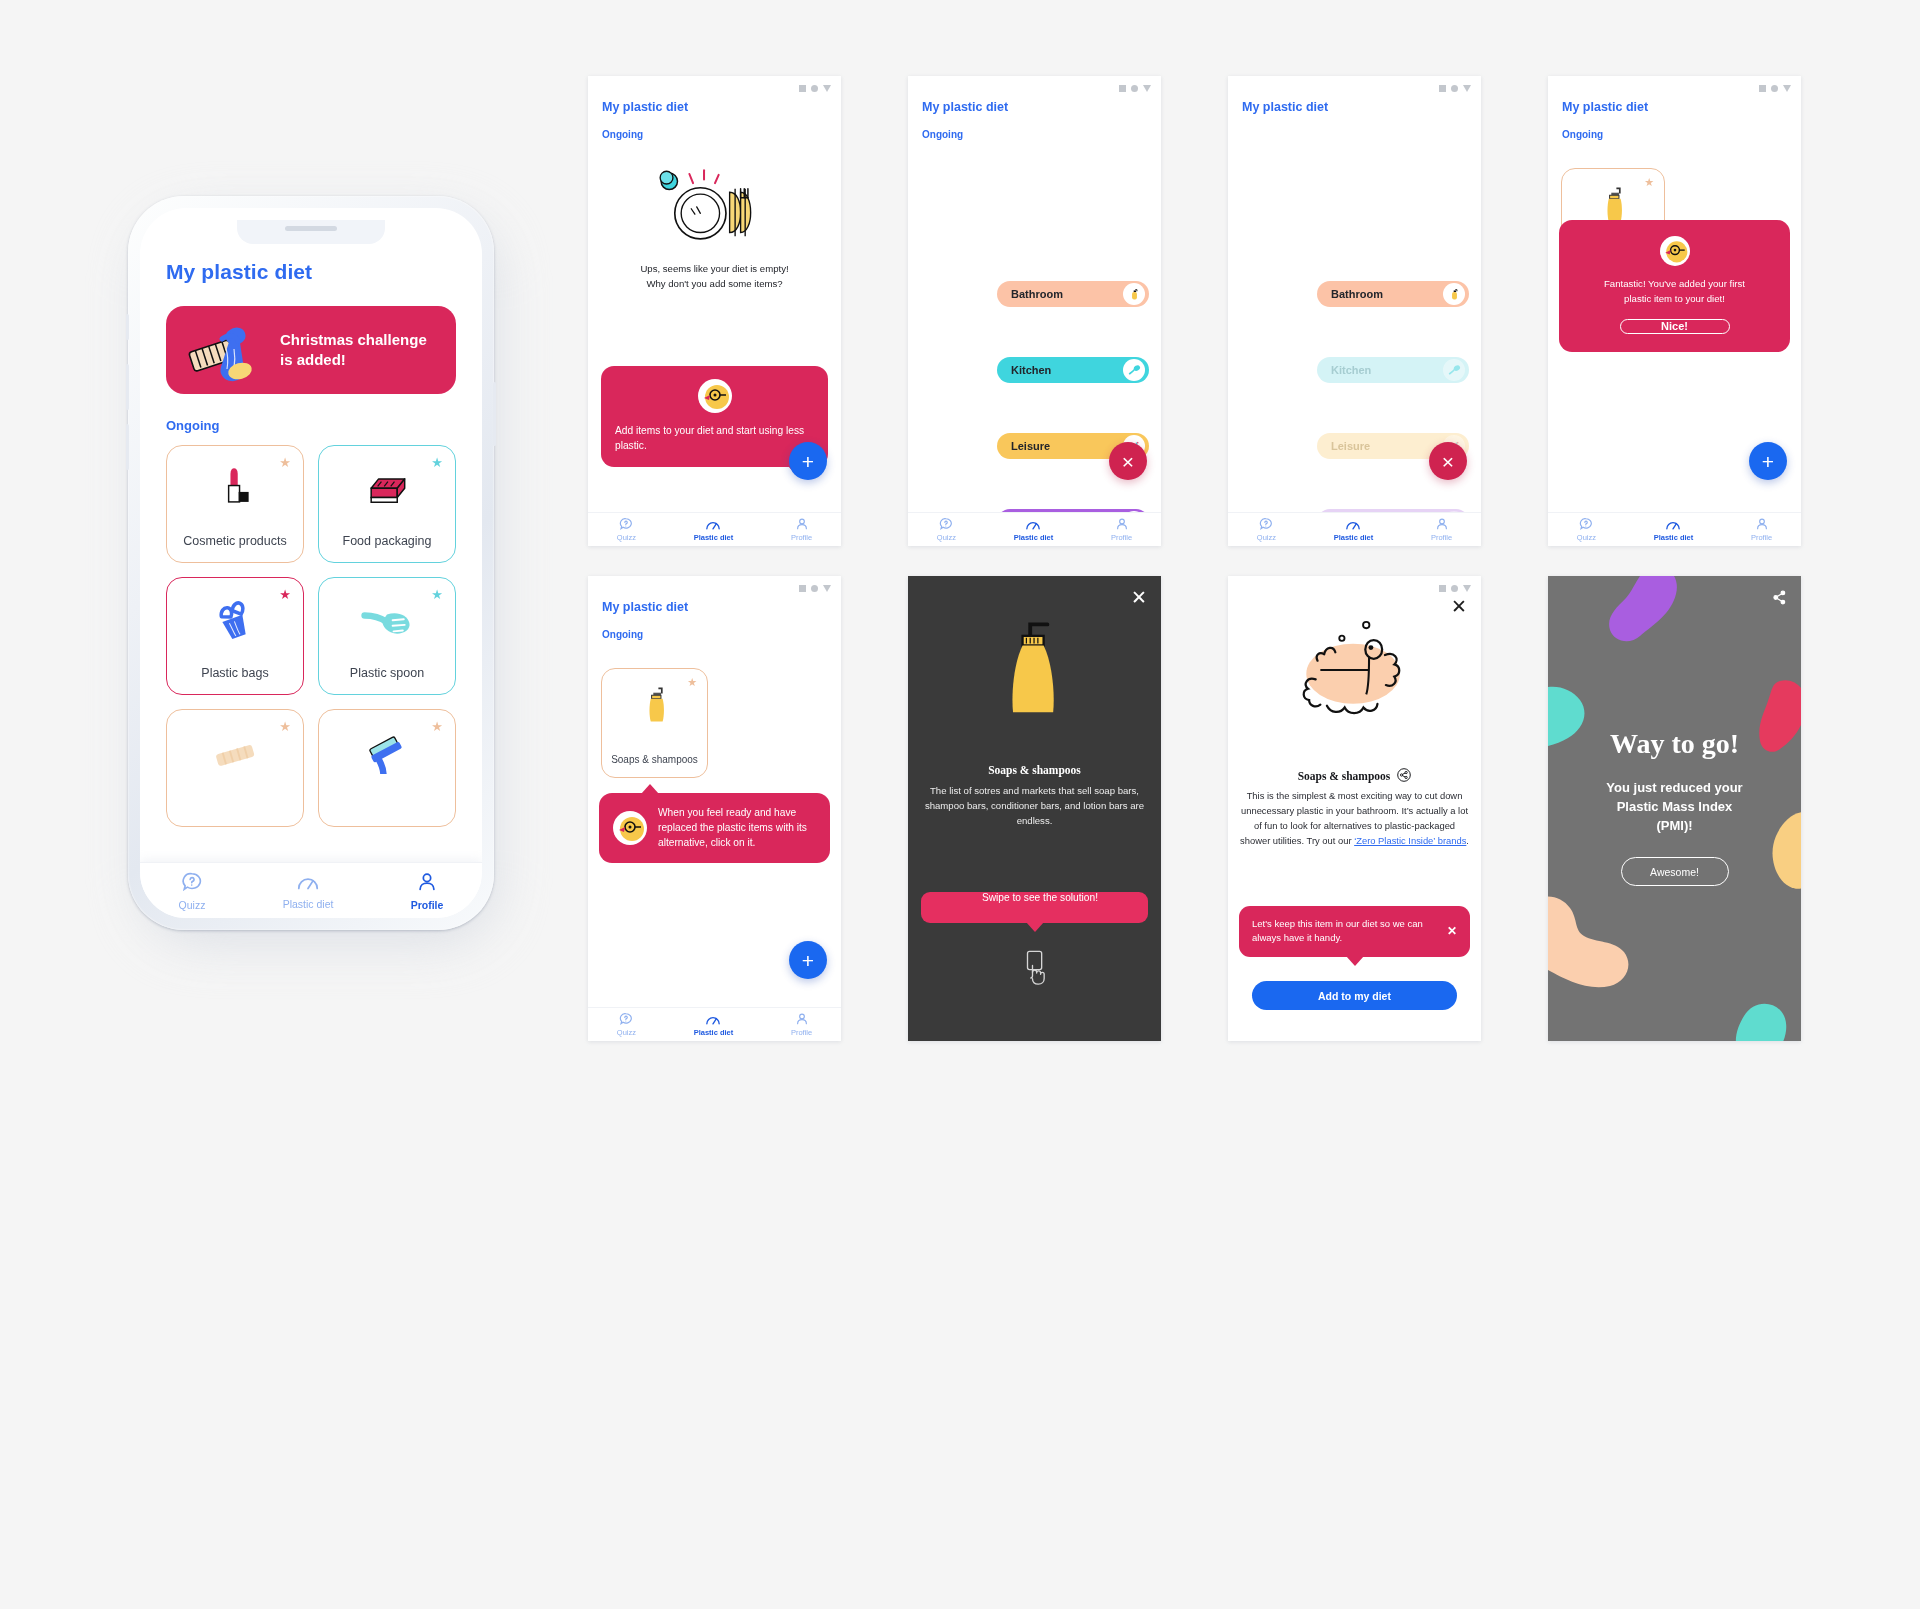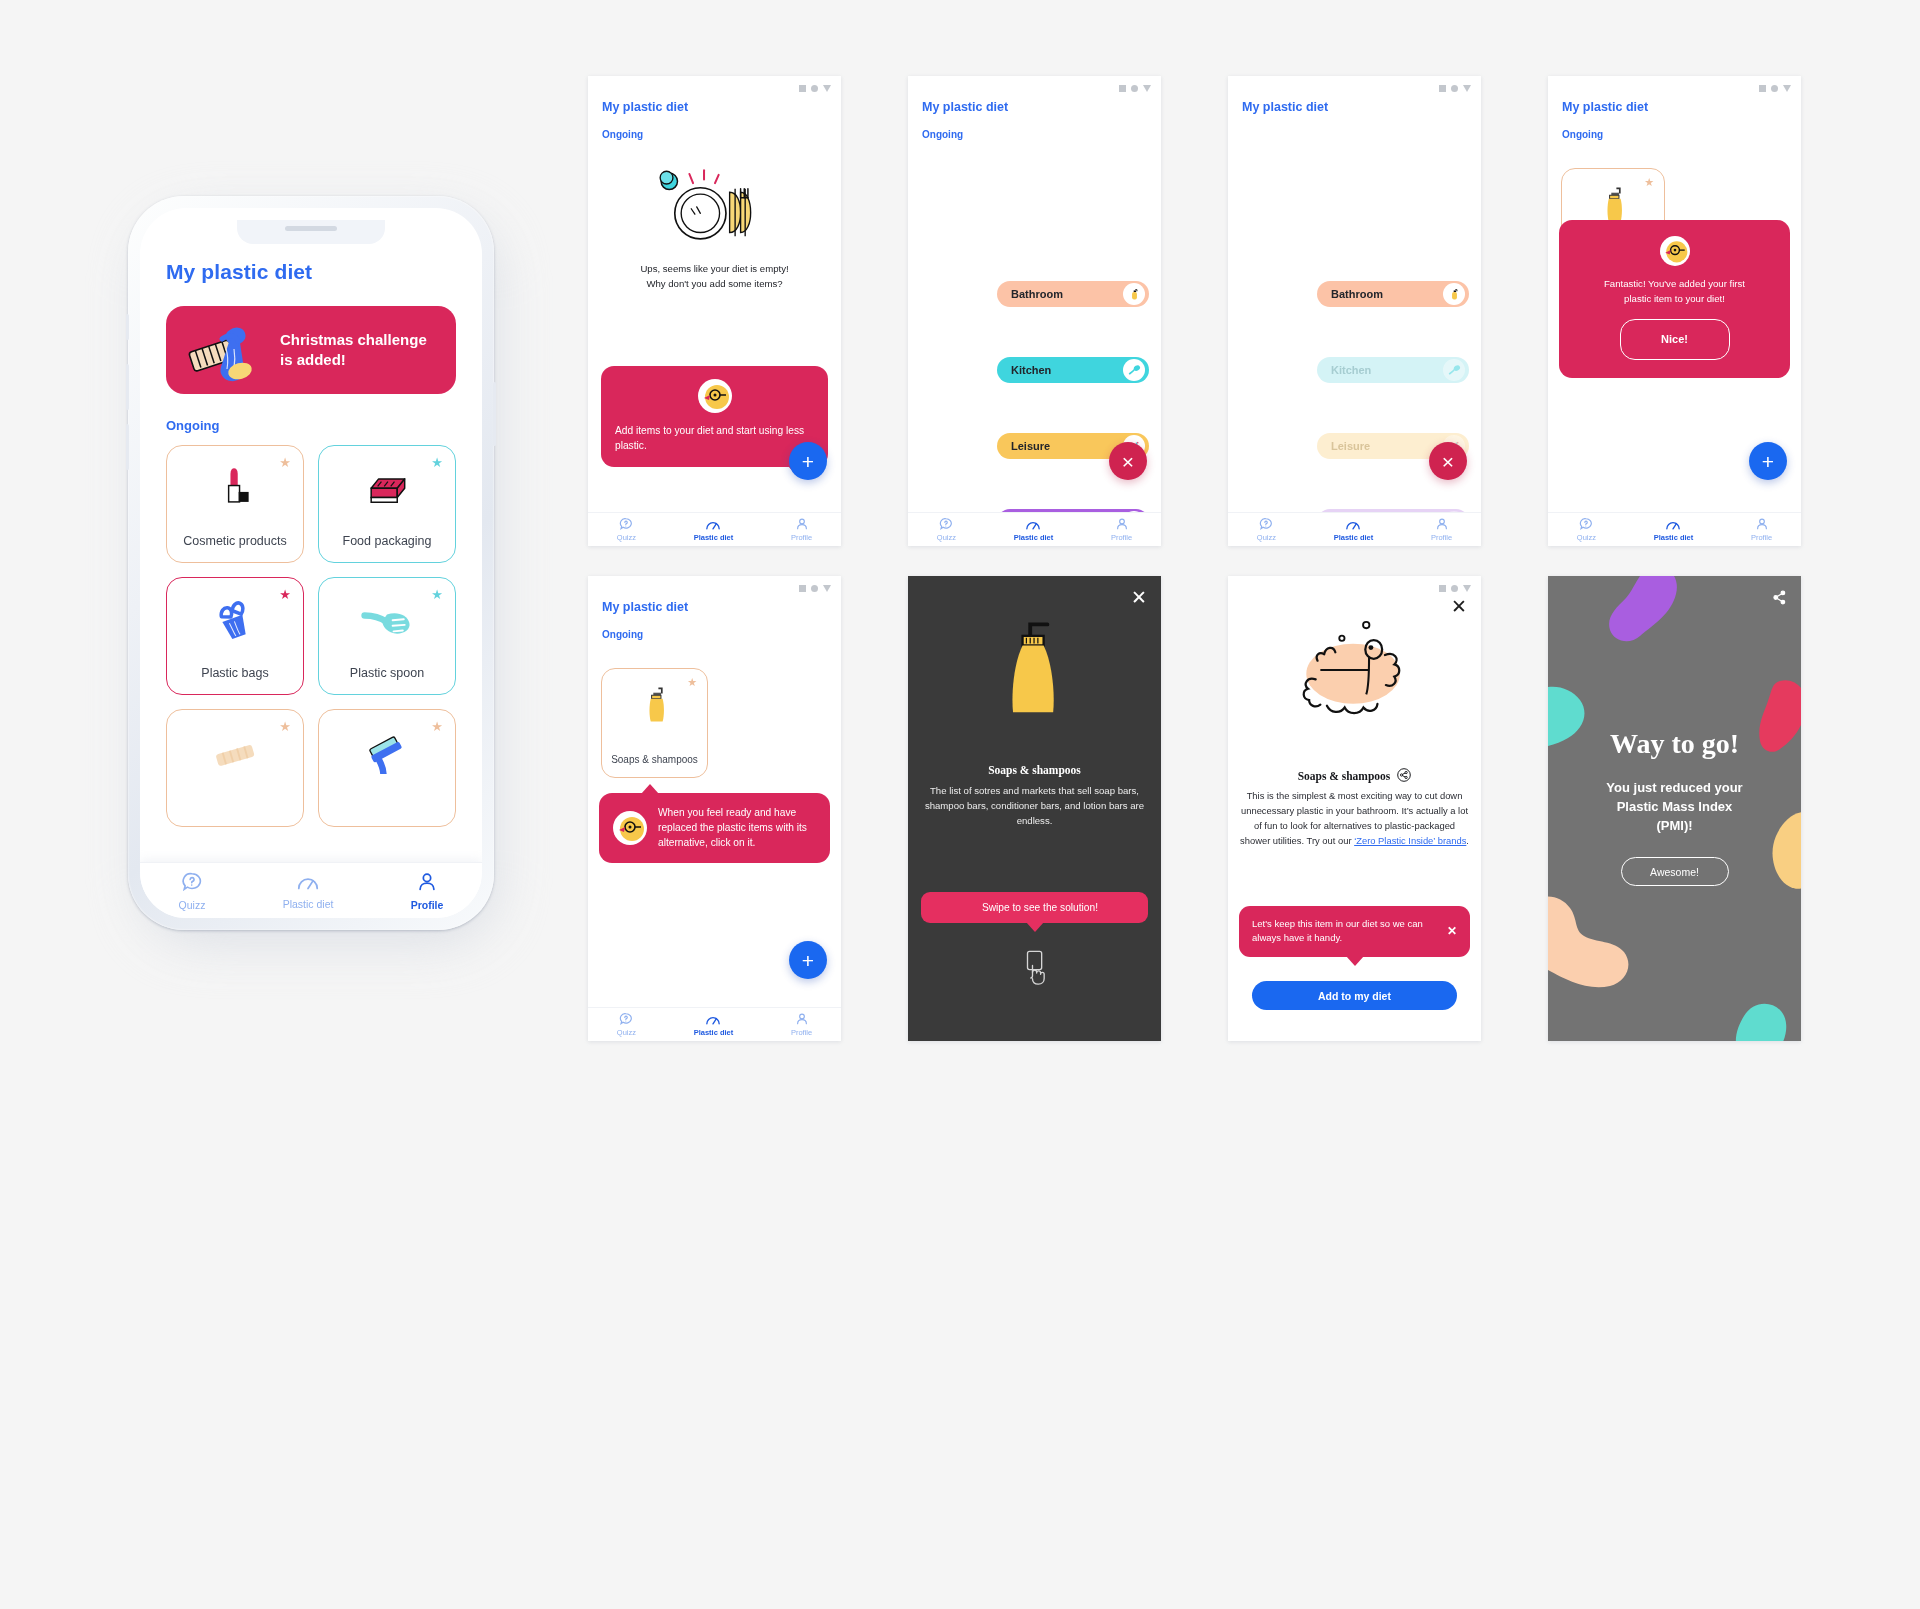--- a/index.html
+++ b/index.html
@@ -130,37 +130,37 @@
                     display: flex; align-items: center; justify-content: center; }
 
   
   .scr.dark { background: #3a3a3a; }
   .xbtn { position: absolute; right: 13px; top: 13px; width: 18px; height: 18px; color: #fff;
           font-size: 19px; line-height: 17px; text-align: center; font-weight: 300; }
   .xbtn.dk { color: #1d1d1d; }
   .d-h { text-align: center; color: #fff; font-size: 11.5px; font-weight: bold; font-family: "Liberation Serif", serif; }
   .d-p { text-align: center; color: #ececec; font-size: 9.6px; line-height: 1.55; padding: 0 13px; }
   .wide-btn { border-radius: 9px; background: #e52f60; color: #fff; font-size: 10.2px;
-              height: 31px; display: flex; align-items: center; justify-content: center; position: relative; padding-left: 11px; }
+              height: 31px; display: flex; align-items: flex-start; justify-content: center; position: relative; padding-left: 11px; }
 
   .l-h { text-align: center; color: #17181c; font-size: 11.5px; font-weight: bold; font-family: "Liberation Serif", serif;
          display: flex; align-items: center; justify-content: center; gap: 7px; }
   .l-p { text-align: center; color: #2a2c33; font-size: 9.4px; line-height: 1.58; padding: 0 11px; }
   .l-p a { color: #2f6bf0; }
   .blue-btn { border-radius: 16px; background: #1a68f0; color: #fff; font-size: 10.5px; font-weight: bold;
               height: 29px; display: flex; align-items: center; justify-content: center; }
 
   
   .scr.blue { background: #737373; }
   .blobs { position: absolute; inset: 0; }
   .cel-h { text-align: center; color: #fff; font-family: "Liberation Serif", serif; font-weight: bold; font-size: 28px; }
   .cel-p { text-align: center; color: #fff; font-size: 13px; font-weight: bold; line-height: 1.45; }
   .ghost-btn { margin: 0 auto; width: 108px; height: 29px; border: 1.6px solid #fff; border-radius: 16px;
                color: #fff; font-size: 10.5px; display: flex; align-items: center; justify-content: center; }
-  .nice-btn { margin: 0 auto; width: 110px; height: 41px; border: 1.5px solid #fff; border-radius: 15px;
+  .nice-btn { margin: 0 auto; width: 110px; height: 15px; border: 1.5px solid #fff; border-radius: 15px;
               color: #fff; font-size: 11px; font-weight: bold; display: flex; align-items: center; justify-content: center; }
 </style>
 </head>
 <body>
 
 <div class="stage">
 
   <div class="phone-wrap">
     <div class="phone-shadow"></div>
     <div class="phone-body">

